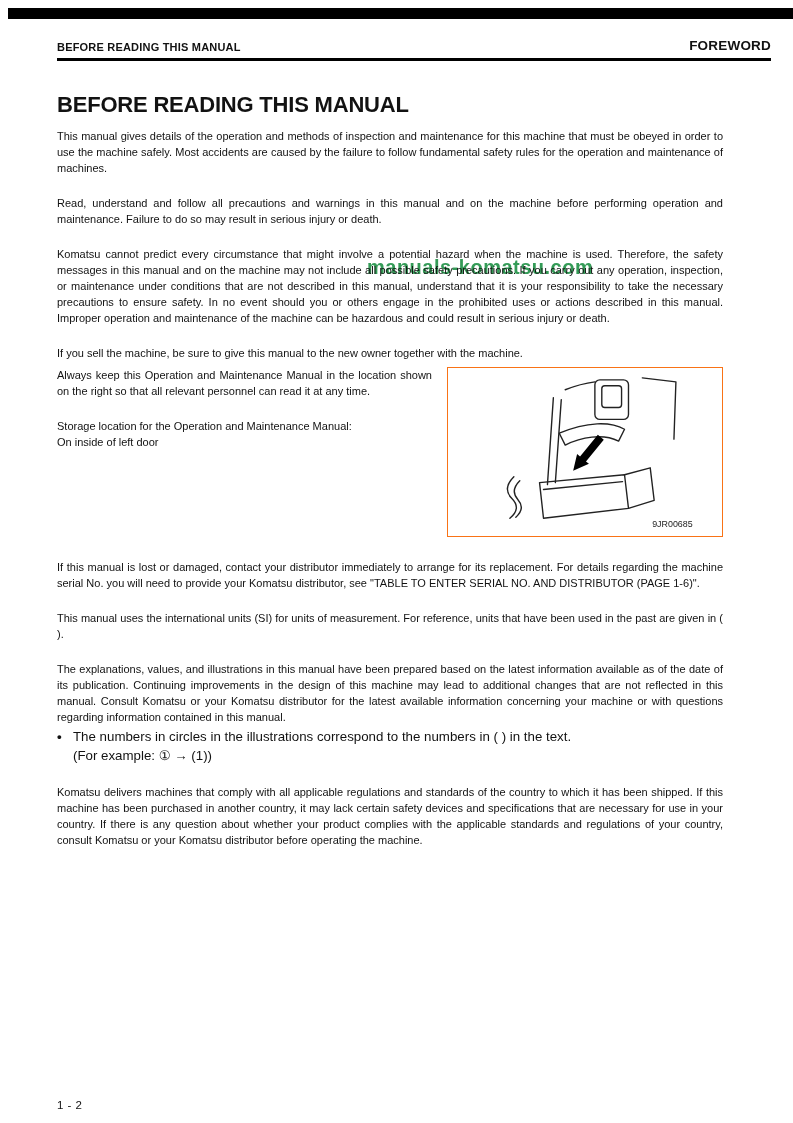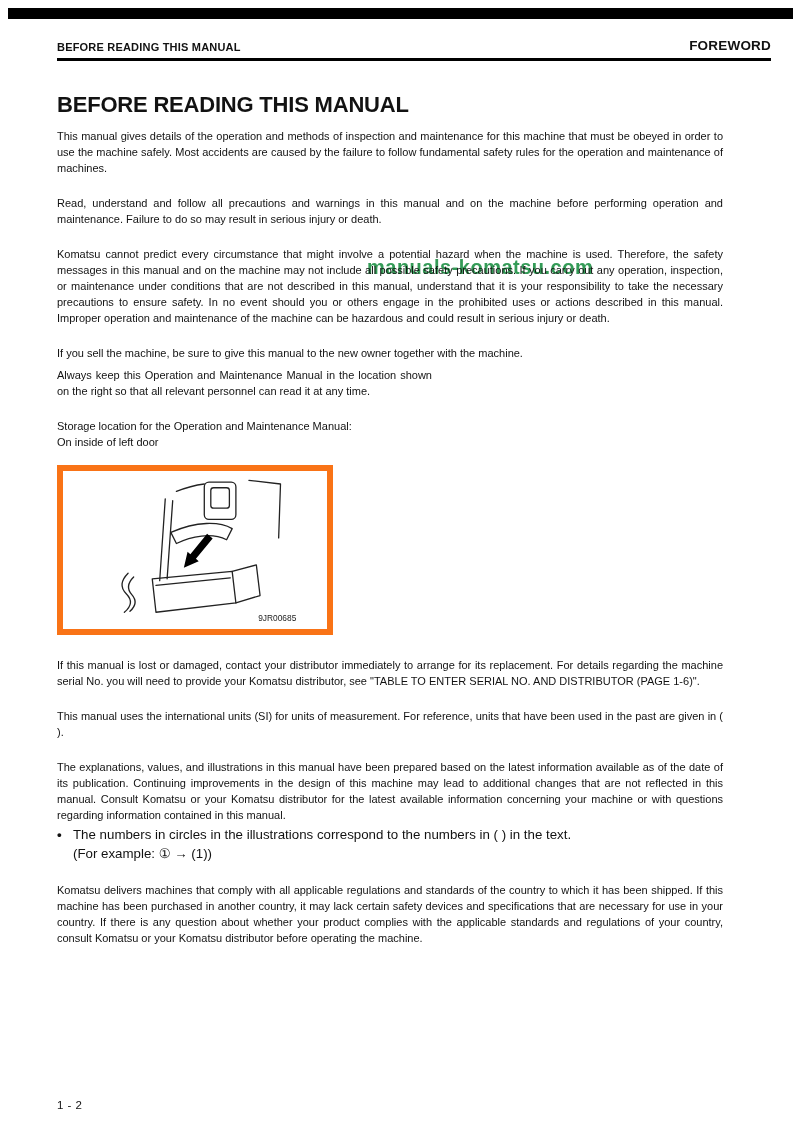--- a/index.html
+++ b/index.html
@@ -32,28 +32,28 @@
   }
   h1.title{
     font-size:22px;font-weight:bold;letter-spacing:-.2px;
     margin:0 0 10px 0;
   }
   p.body-par{
     font-size:11px;line-height:16px;text-align:justify;
     margin:0 0 19px 0;
   }
   .sell-row{
-    display:flex;align-items:flex-start;gap:15px;margin:0 12px 22px 0;flex-direction:column;
+    display:flex;align-items:flex-start;gap:15px;margin:0 0 22px 0;
   }
   .sell-col{width:375px;}
   .sell-col p{margin-bottom:19px;}
   .sell-col p:last-child{margin-bottom:0;}
   .storage p{margin:0;}
   .figure-box{
-    width:276px;height:170px;border:6px solid #f97316;
+    width:276px;height:170px;border:1px solid #f97316;
     position:relative;flex:0 0 auto;box-sizing:border-box;
     background:#fff;
   }
   .figure-box svg{display:block;width:100%;height:100%;}
   .bullet-block{margin:0 0 19px 0;}
   .bullet-line{
     display:flex;font-size:13.3px;line-height:19px;
   }
   .bullet-dot{width:16px;flex:0 0 auto;font-weight:bold;}
   .bullet-example{

